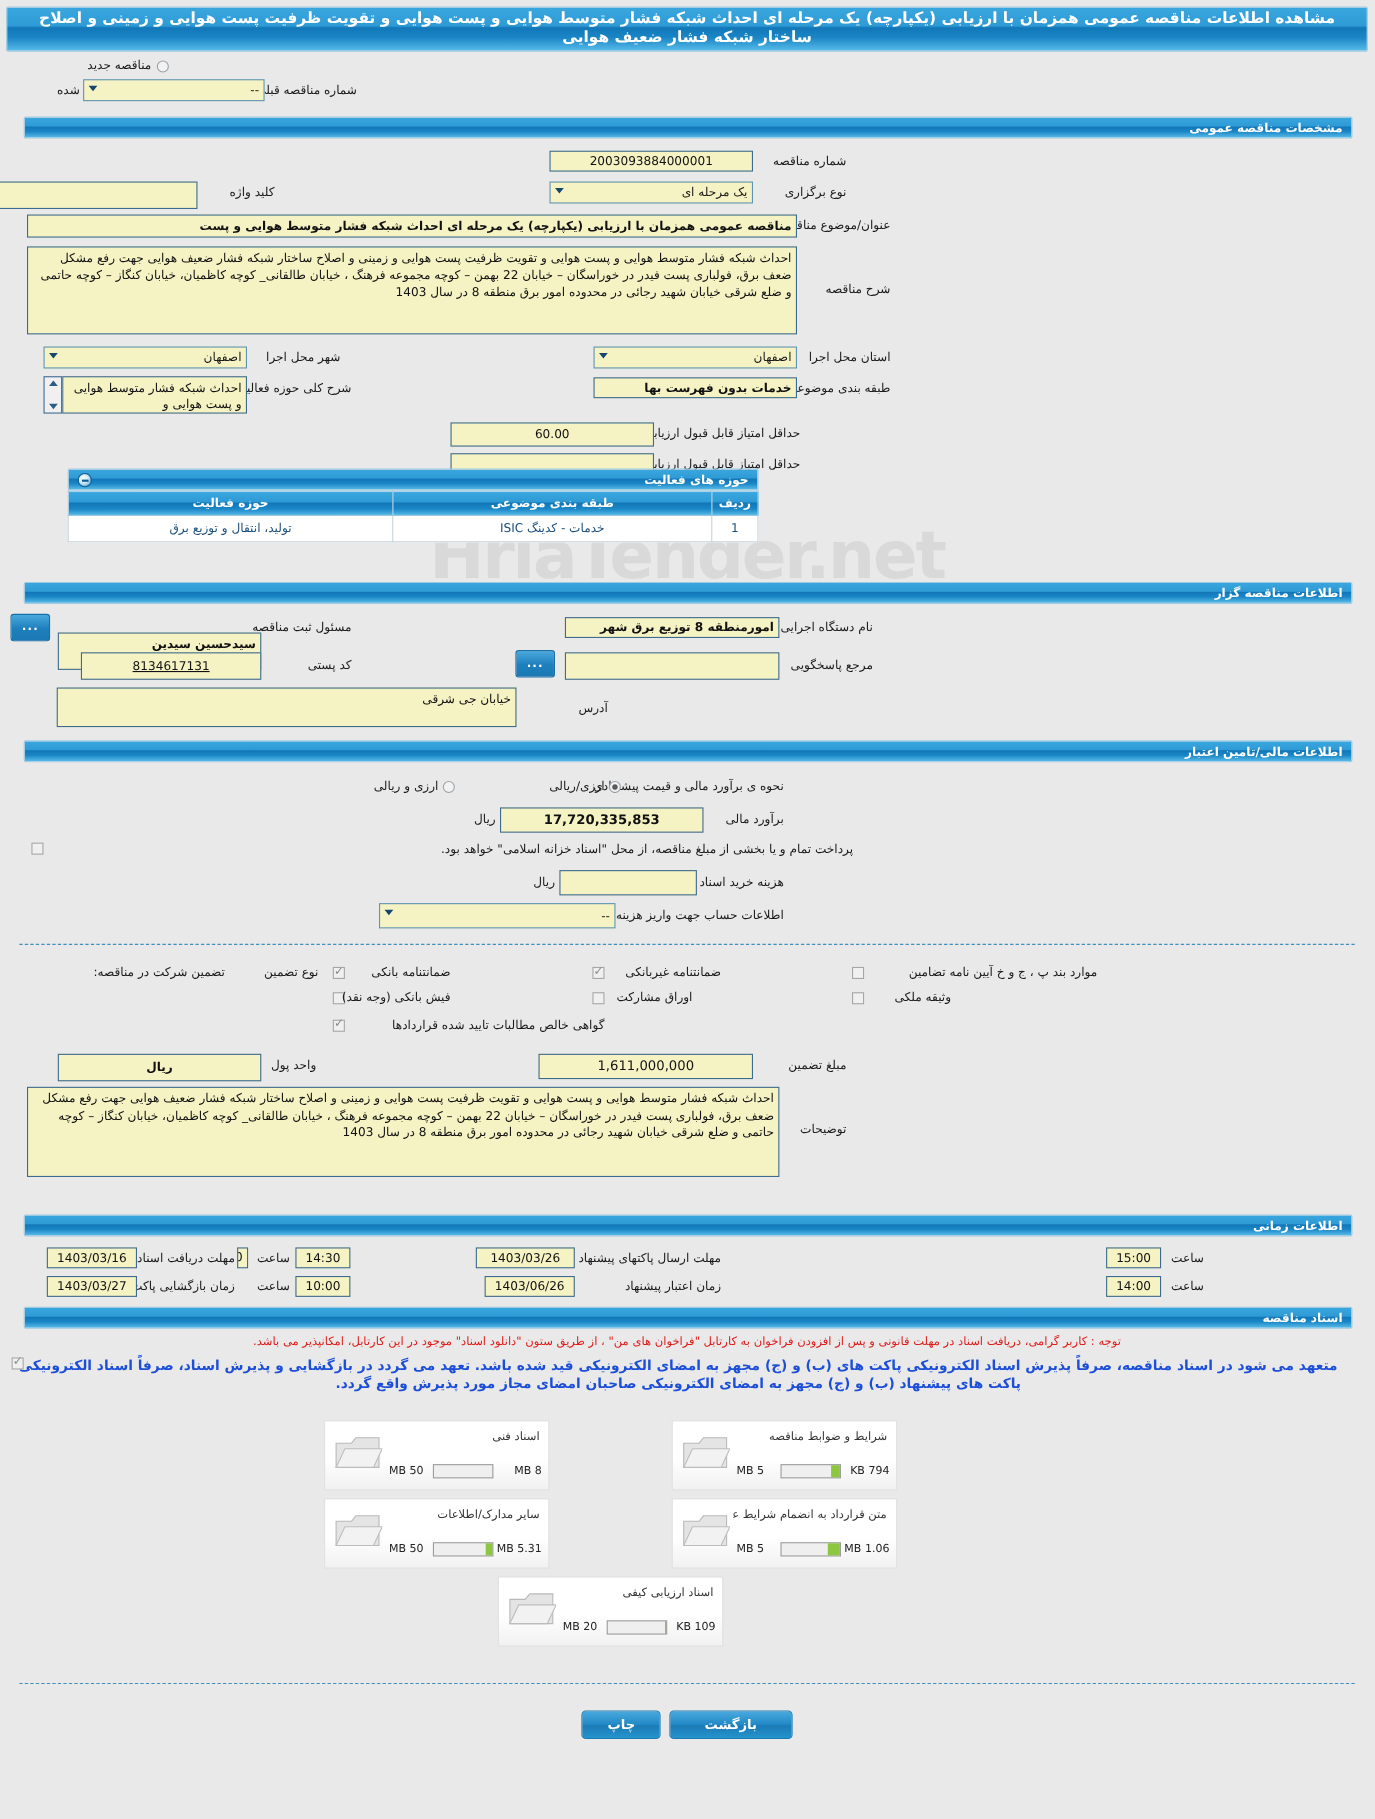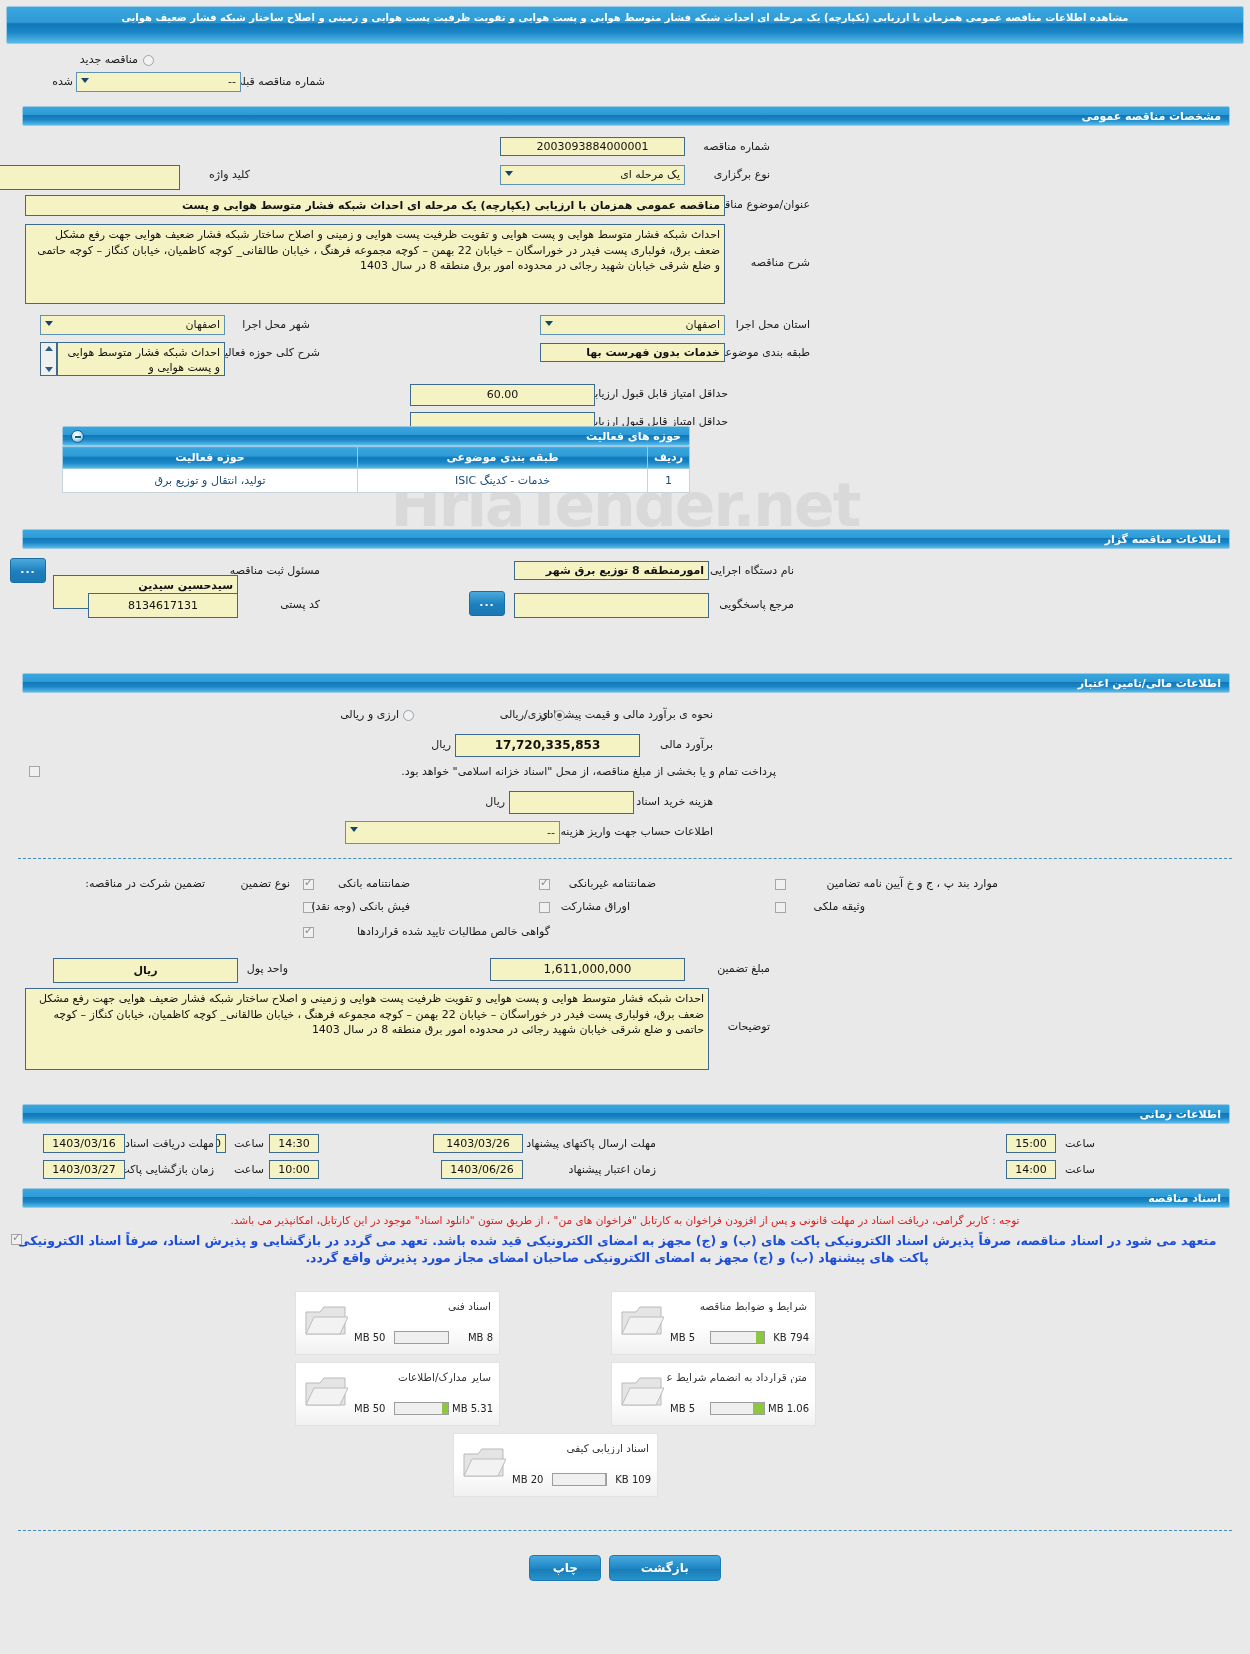--- a/index.html
+++ b/index.html
@@ -27,21 +27,21 @@
     border: 1px solid #9ec9e2;
     border-radius: 2px;
     position: relative;
     text-align: right;
   }
   .bar.title-bar {
     height: auto;
     min-height: 38px;
     line-height: 17px;
     padding: 2px 10px 3px 10px;
-    font-size: 10px;
+    font-size: 14px;
     text-align: center;
   }
   .bar .collapse {
     position: absolute;
     left: 8px; top: 3px;
     width: 13px; height: 13px;
     border-radius: 50%;
     background: radial-gradient(circle at 40% 35%, #ffffff 0%, #cfe7f5 45%, #2b8fc9 100%);
     border: 1px solid #0d5f92;
   }
@@ -336,23 +336,27 @@
       <span class="lbl" style="position:absolute; right:930px; top:7px;">مسئول ثبت مناقصه</span>
       <span class="fld bold" style="position:absolute; right:1012px; top:3px; width:185px; height:34px; line-height:20px;margin-top:15px;">سیدحسین سیدین</span>
       <span class="btn-dots" style="position:absolute; right:1204px; top:1px;">...</span>
     </div>
 
     <div class="row" style="height:35px;">
       <span class="lbl" style="position:absolute; right:456px; top:10px;">مرجع پاسخگویی</span>
       <span class="fld" style="position:absolute; right:541px; top:5px; width:195px; height:25px;"></span>
       <span class="btn-dots" style="position:absolute; right:745px; top:3px;">...</span>
       <span class="lbl" style="position:absolute; right:930px; top:10px;">کد پستی</span>
-      <span class="fld num" style="position:absolute; right:1012px; top:5px; width:150px; height:25px; line-height:23px;">8134617131</span>
-    </div>
-
+      <span class="fld num" style="position:absolute; right:1012px; top:5px; width:164px; height:25px; line-height:23px;text-decoration:underline;">8134617131</span>
+    </div>
+
+    <div class="row" style="height:40px;">
+      <span class="lbl" style="position:absolute; right:697px; top:14px;">آدرس</span>
+      <span class="ta" style="position:absolute; right:780px; top:2px; width:418px; height:36px;">خیابان جی شرقی</span>
+    </div>
   </div>
 
   <div style="position:absolute; left:22px; top:673px; width:1208px;">
     <div class="bar">
       <span>اطلاعات مالی/تامین اعتبار</span>
     </div>
   </div>
 
   <div style="position:absolute; left:0; top:700px; width:1250px;">
 

